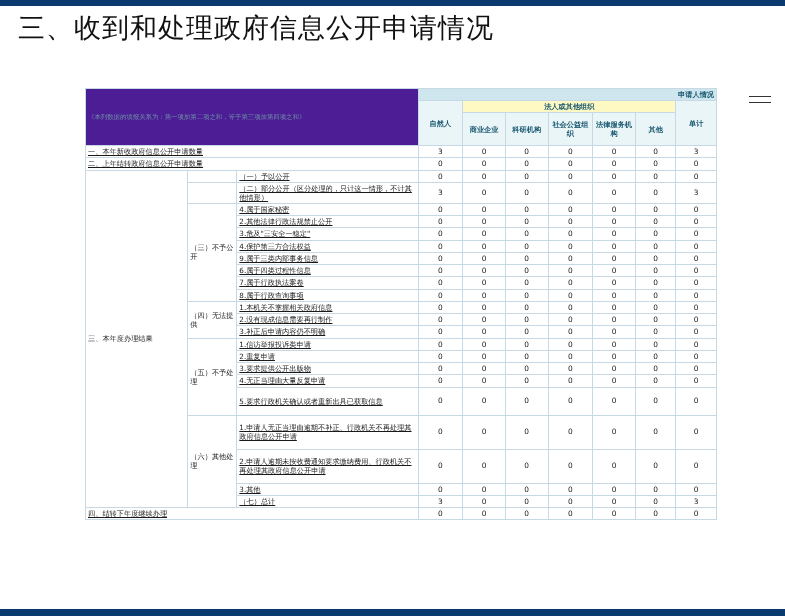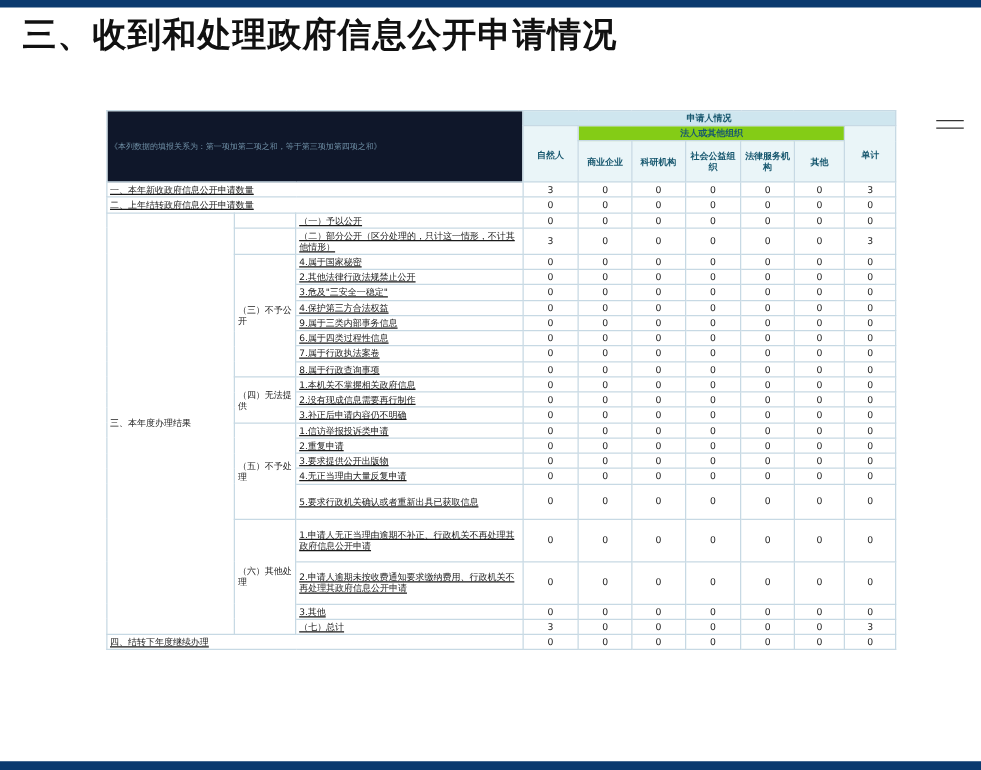--- a/index.html
+++ b/index.html
@@ -9,21 +9,21 @@
     font-family:"DejaVu Sans","Liberation Sans",sans-serif;
     overflow:hidden;
     position:relative;
   }
   .top-rule{
     position:absolute;left:0;top:0;width:785px;height:6px;
     background:#0b3a6f;
   }
   .page-title{
     position:absolute;left:18px;top:10px;
-    font-size:27px;font-weight:bold;color:#111111;
+    font-size:27px;font-weight:normal;color:#111111;
     letter-spacing:1px;
     white-space:nowrap;
   }
   .menu-icon{
     position:absolute;right:14px;top:96px;
     width:22px;height:12px;
   }
   .menu-icon i{
     display:block;height:1px;background:#333;margin-bottom:5px;width:100%;
   }
@@ -39,40 +39,40 @@
     color:#1a1a1a;
   }
   table.stat td,table.stat th{
     border:1px solid #c7d9e4;
     padding:1px 2px;
     vertical-align:middle;
     line-height:1.25;
   }
   .hdr-band{
     background:#cfe6ef;
-    text-align:center;
+    text-align:right;
     font-weight:bold;
     color:#18586f;
     font-size:7.2px;
   }
   .hdr-sub{
-    background:#84cc16;
+    background:#fef9c3;
     text-align:center;
     font-weight:bold;
     color:#18586f;
   }
   .hdr-col{
     background:#eaf5f8;
     text-align:center;
     font-weight:bold;
     color:#18586f;
     height:30px;
   }
   .note-cell{
-    background:#0f172a;
+    background:#4c1d95;
     color:#6f8fa5;
     font-size:6.4px;
     padding:4px 6px;
     line-height:1.5;
     vertical-align:middle;
     margin-left:15px;
   }
   .rowlab{
     background:#ffffff;
     text-align:left;

